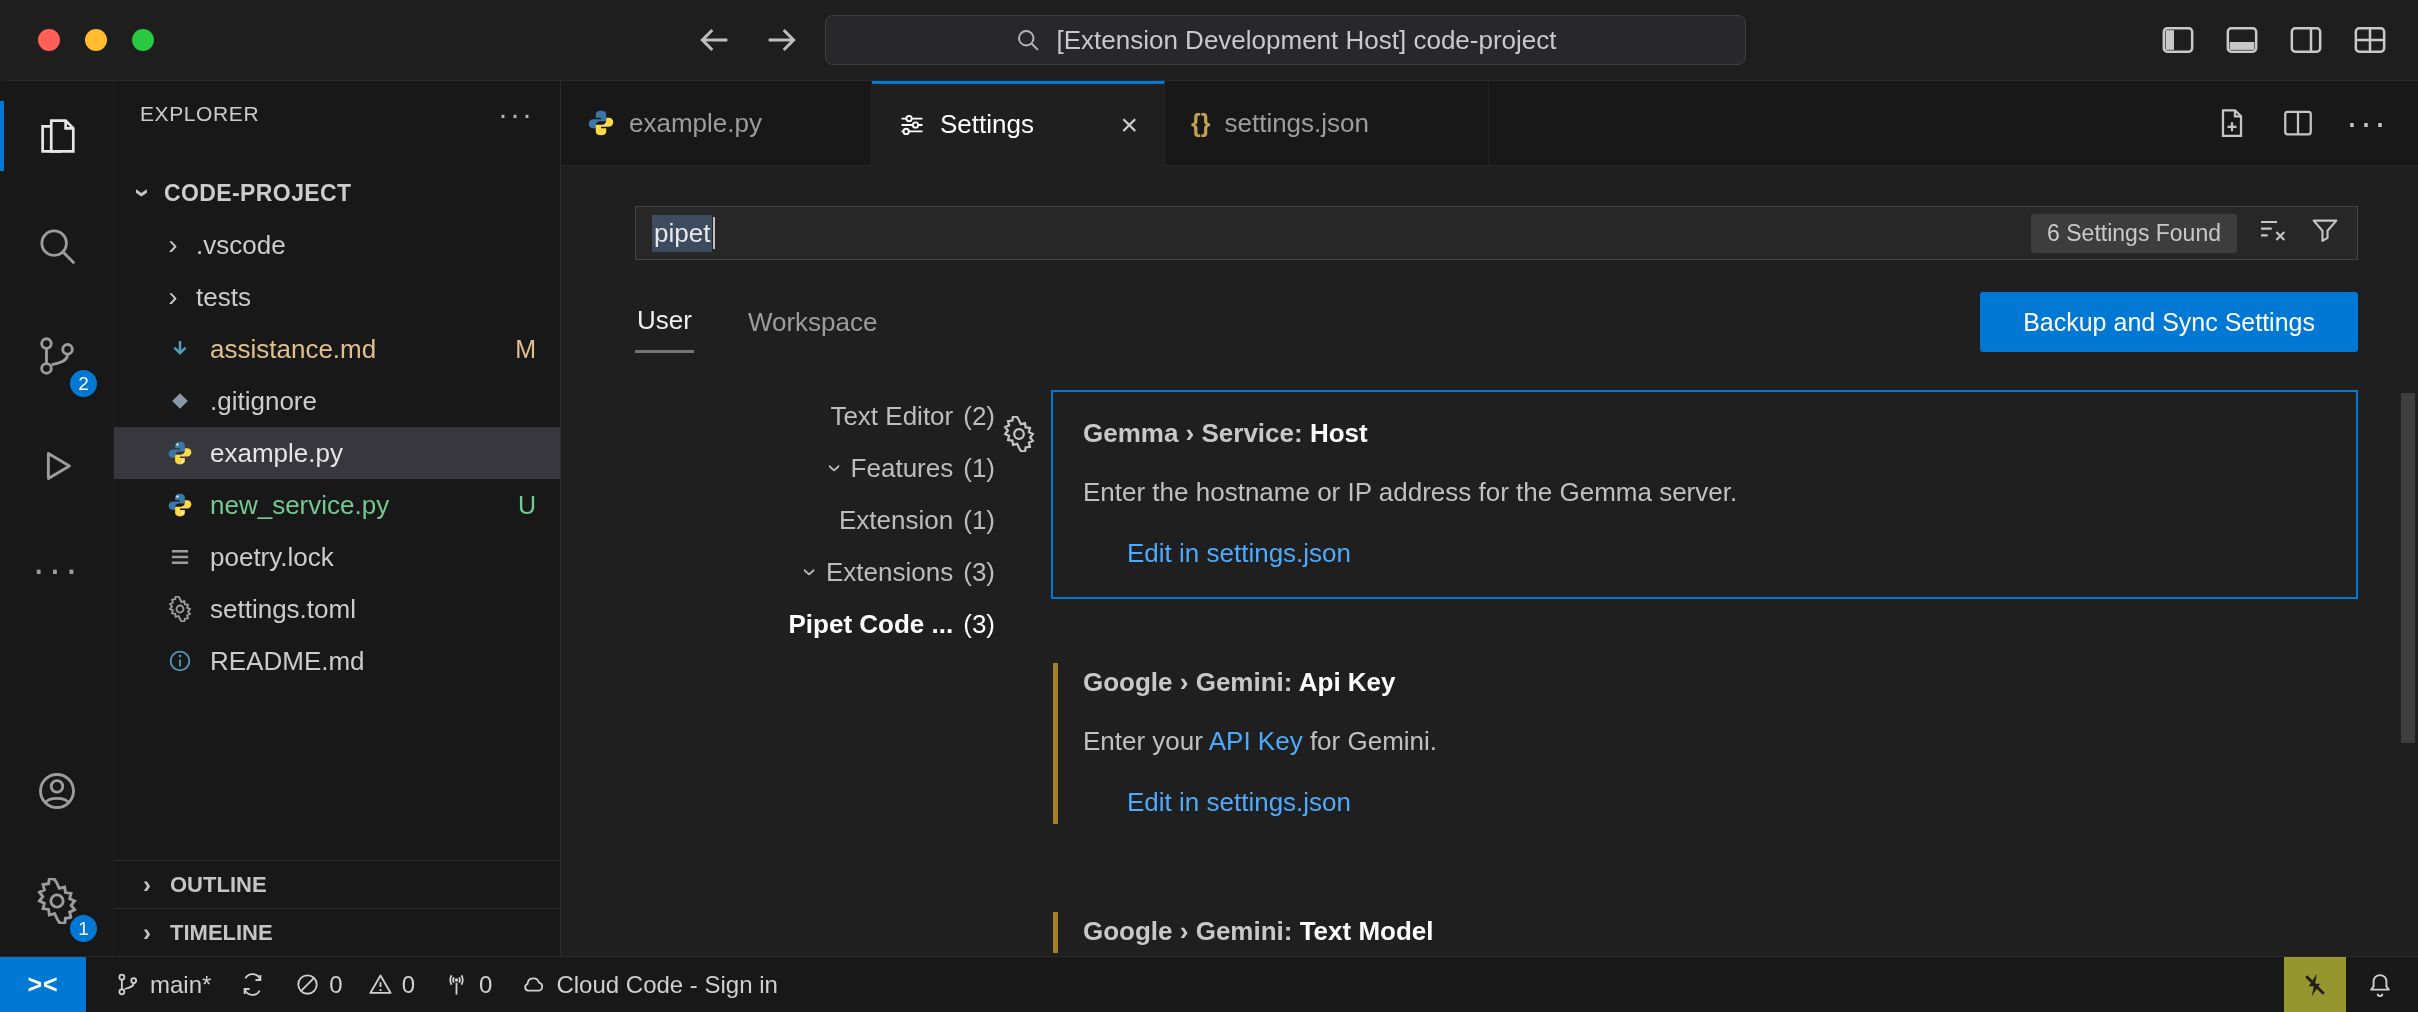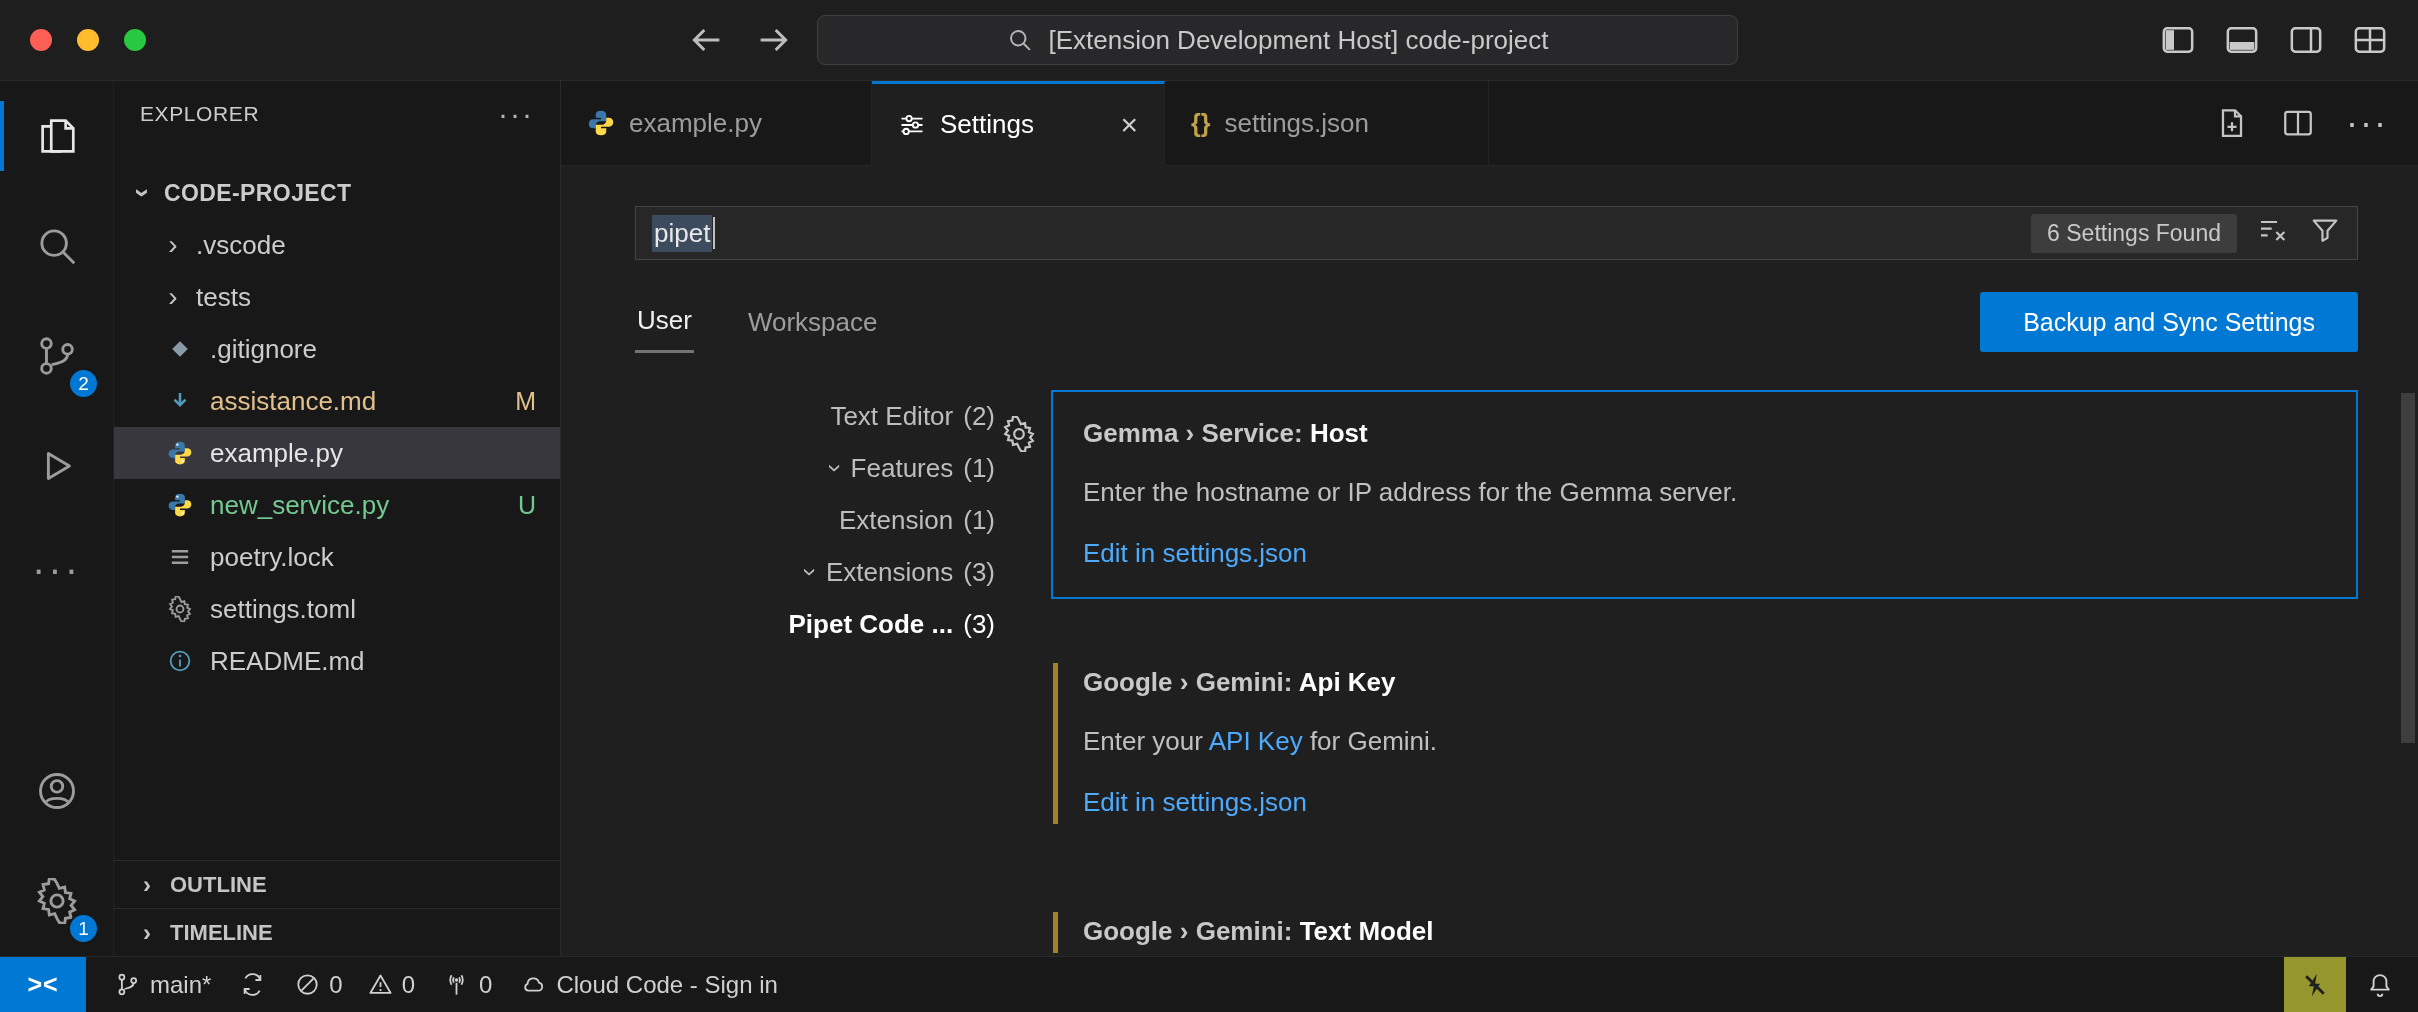--- a/index.html
+++ b/index.html
@@ -2,21 +2,21 @@
 <html><head>
 <meta charset="utf-8">
 <style>
   html,body{margin:0;padding:0;background:#111;}
   *{box-sizing:border-box;}
   .app{position:relative;width:2418px;height:1012px;background:#1f1f1f;overflow:hidden;
        font-family:"Liberation Sans",sans-serif;color:#cccccc;-webkit-user-select:none;}
   svg{display:block;}
 
   
-  .titlebar{position:absolute;top:0;left:0;right:0;height:81px;background:#1e1e1e;
+  .titlebar{position:absolute;top:0;left:8px;right:0;height:81px;background:#1e1e1e;
             border-bottom:1px solid #2a2a2a;display:flex;align-items:center;}
   .traffic{display:flex;gap:25px;padding-left:30px;}
   .light{width:22px;height:22px;border-radius:50%;}
   .light.close{background:#ff5f57}.light.min{background:#febc2e}.light.max{background:#28c840}
   .nav{position:absolute;left:686px;display:flex;gap:28px;color:#bdbdbd;}
   .nav svg{width:40px;height:40px;}
   .command-center{position:absolute;left:817px;top:15px;width:921px;height:50px;background:#28282a;
             border:1px solid #3f3f42;border-radius:8px;display:flex;align-items:center;justify-content:center;
             gap:14px;font-size:26px;color:#c9c9c9;}
   .command-center svg{width:28px;height:28px;color:#b5b5b5;}
@@ -93,21 +93,21 @@
   .toc-row .twistie{font-size:26px;color:#bdbdbd;width:auto;}
   .toc-row.selected{color:#fff;}
   .toc-row.selected .toc-label{font-weight:bold;}
   .list{flex:1;margin-left:56px;position:relative;}
   .entry{position:relative;border:2px solid transparent;padding:26px 30px 28px 30px;margin-bottom:40px;}
   .entry.focused{border-color:#0078d4;}
   .entry-title{font-size:26px;line-height:31px;}
   .entry-title .cat{font-weight:bold;color:#c8c8c8;}
   .entry-title .name{font-weight:bold;color:#fdfdfd;}
   .entry-desc{margin-top:28px;font-size:26px;line-height:31px;color:#c0c0c0;}
-  .entry-link{margin-top:30px;font-size:26px;line-height:31px;color:#4daafc;}
+  .entry-link{margin-top:30px;font-size:26px;line-height:31px;color:#4daafc;margin-left:44px;}
   .desc-link{color:#4daafc;}
   .modbar{position:absolute;left:0;top:22px;bottom:22px;width:5px;background:#a5802b;}
   .entry-gear{position:absolute;left:-52px;top:24px;color:#c5c5c5;}
   .entry-gear svg{width:36px;height:36px;}
   .scrollbar{position:absolute;right:3px;top:312px;width:14px;height:350px;background:rgba(121,121,121,.35);}
 
   
   .statusbar{position:absolute;bottom:0;left:0;right:0;height:56px;background:#181818;border-top:1px solid #2a2a2a;
              display:flex;align-items:center;font-size:24px;color:#d0d0d0;}
   .sb-remote{width:86px;height:100%;background:#0078d4;color:#fff;display:flex;align-items:center;justify-content:center;
@@ -255,34 +255,34 @@
       <div class="row folder-row">
         <span class="twistie">›</span>
         <span>.vscode</span>
       </div>
       <div class="row folder-row">
         <span class="twistie">›</span>
         <span>tests</span>
       </div>
       <div class="row file-row">
         <span class="file-icon">
+          <svg viewBox="0 0 16 16" fill="none" stroke="#519aba" stroke-width="1.6">
+              <path d="M8 3v7M4.6 7.2 8 10.6l3.4-3.4"></path>
+            </svg>
+        </span>
+        <span class="git-modified">assistance.md</span>
+        <span class="file-badge git-modified">M</span>
+      </div>
+      <div class="row file-row">
+        <span class="file-icon">
           <svg viewBox="0 0 16 16">
               <rect x="4.6" y="4.6" width="6.8" height="6.8" transform="rotate(45 8 8)" fill="#8a99a8"></rect>
             </svg>
         </span>
         <span>.gitignore</span>
-      </div>
-      <div class="row file-row">
-        <span class="file-icon">
-          <svg viewBox="0 0 16 16" fill="none" stroke="#519aba" stroke-width="1.6">
-              <path d="M8 3v7M4.6 7.2 8 10.6l3.4-3.4"></path>
-            </svg>
-        </span>
-        <span class="git-modified">assistance.md</span>
-        <span class="file-badge git-modified">M</span>
       </div>
       <div class="row file-row selected">
         <span class="file-icon">
           <svg viewBox="0 0 16 16">
               <path d="M8 1C6 1 5 1.9 5 3.2V5h3v.9H3.6C2.1 5.9 1 7 1 8.5S2.1 11 3.6 11H5V9.4C5 8 6.1 7 7.5 7H11V3.2C11 1.9 10 1 8 1z" fill="#3b77a8"></path>
               <path d="M8 15c2 0 3-.9 3-2.2V11H8v-.9h4.4c1.5 0 2.6-1.1 2.6-2.6S13.9 5 12.4 5H11v1.6C11 8 9.9 9 8.5 9H5v3.8C5 14.1 6 15 8 15z" fill="#ffd94a"></path>
               <circle cx="6.4" cy="2.9" r=".7" fill="#fff"></circle>
               <circle cx="9.6" cy="13.1" r=".7" fill="#fff"></circle>
             </svg>
         </span>

